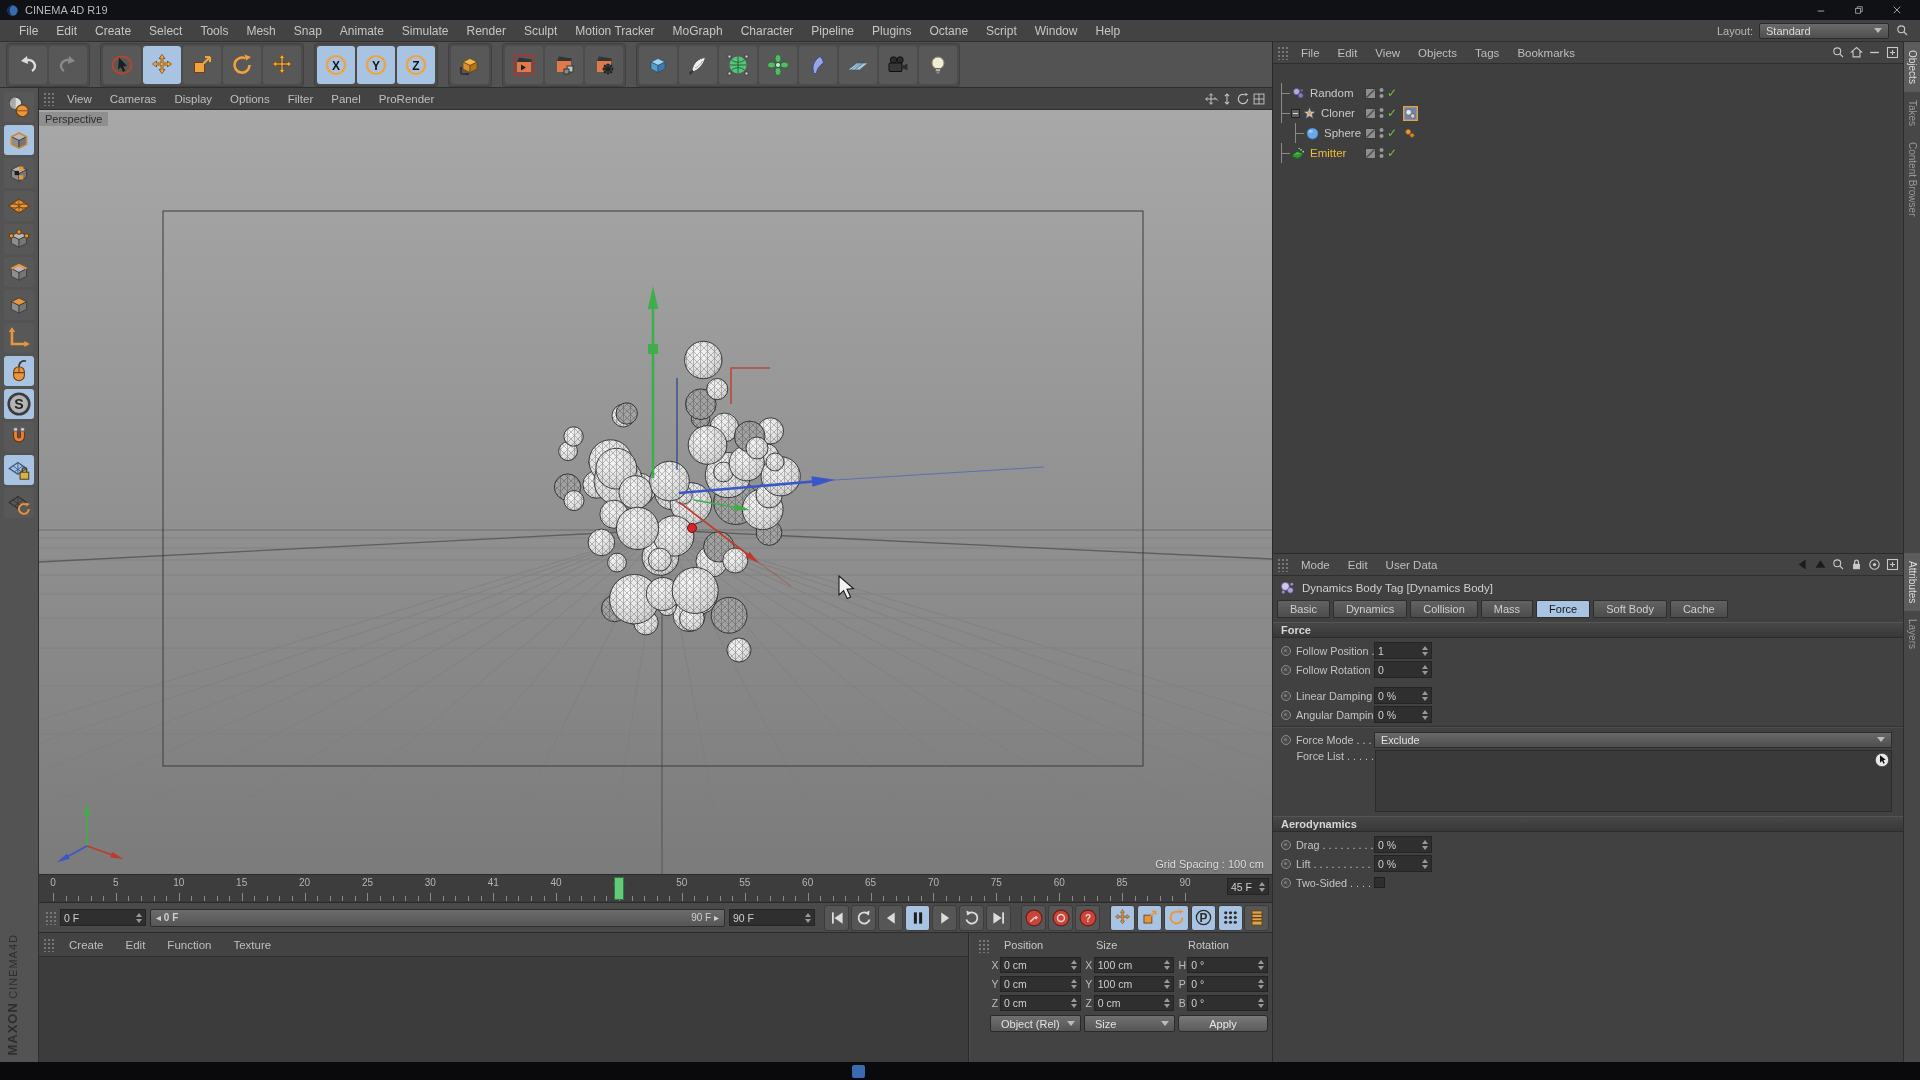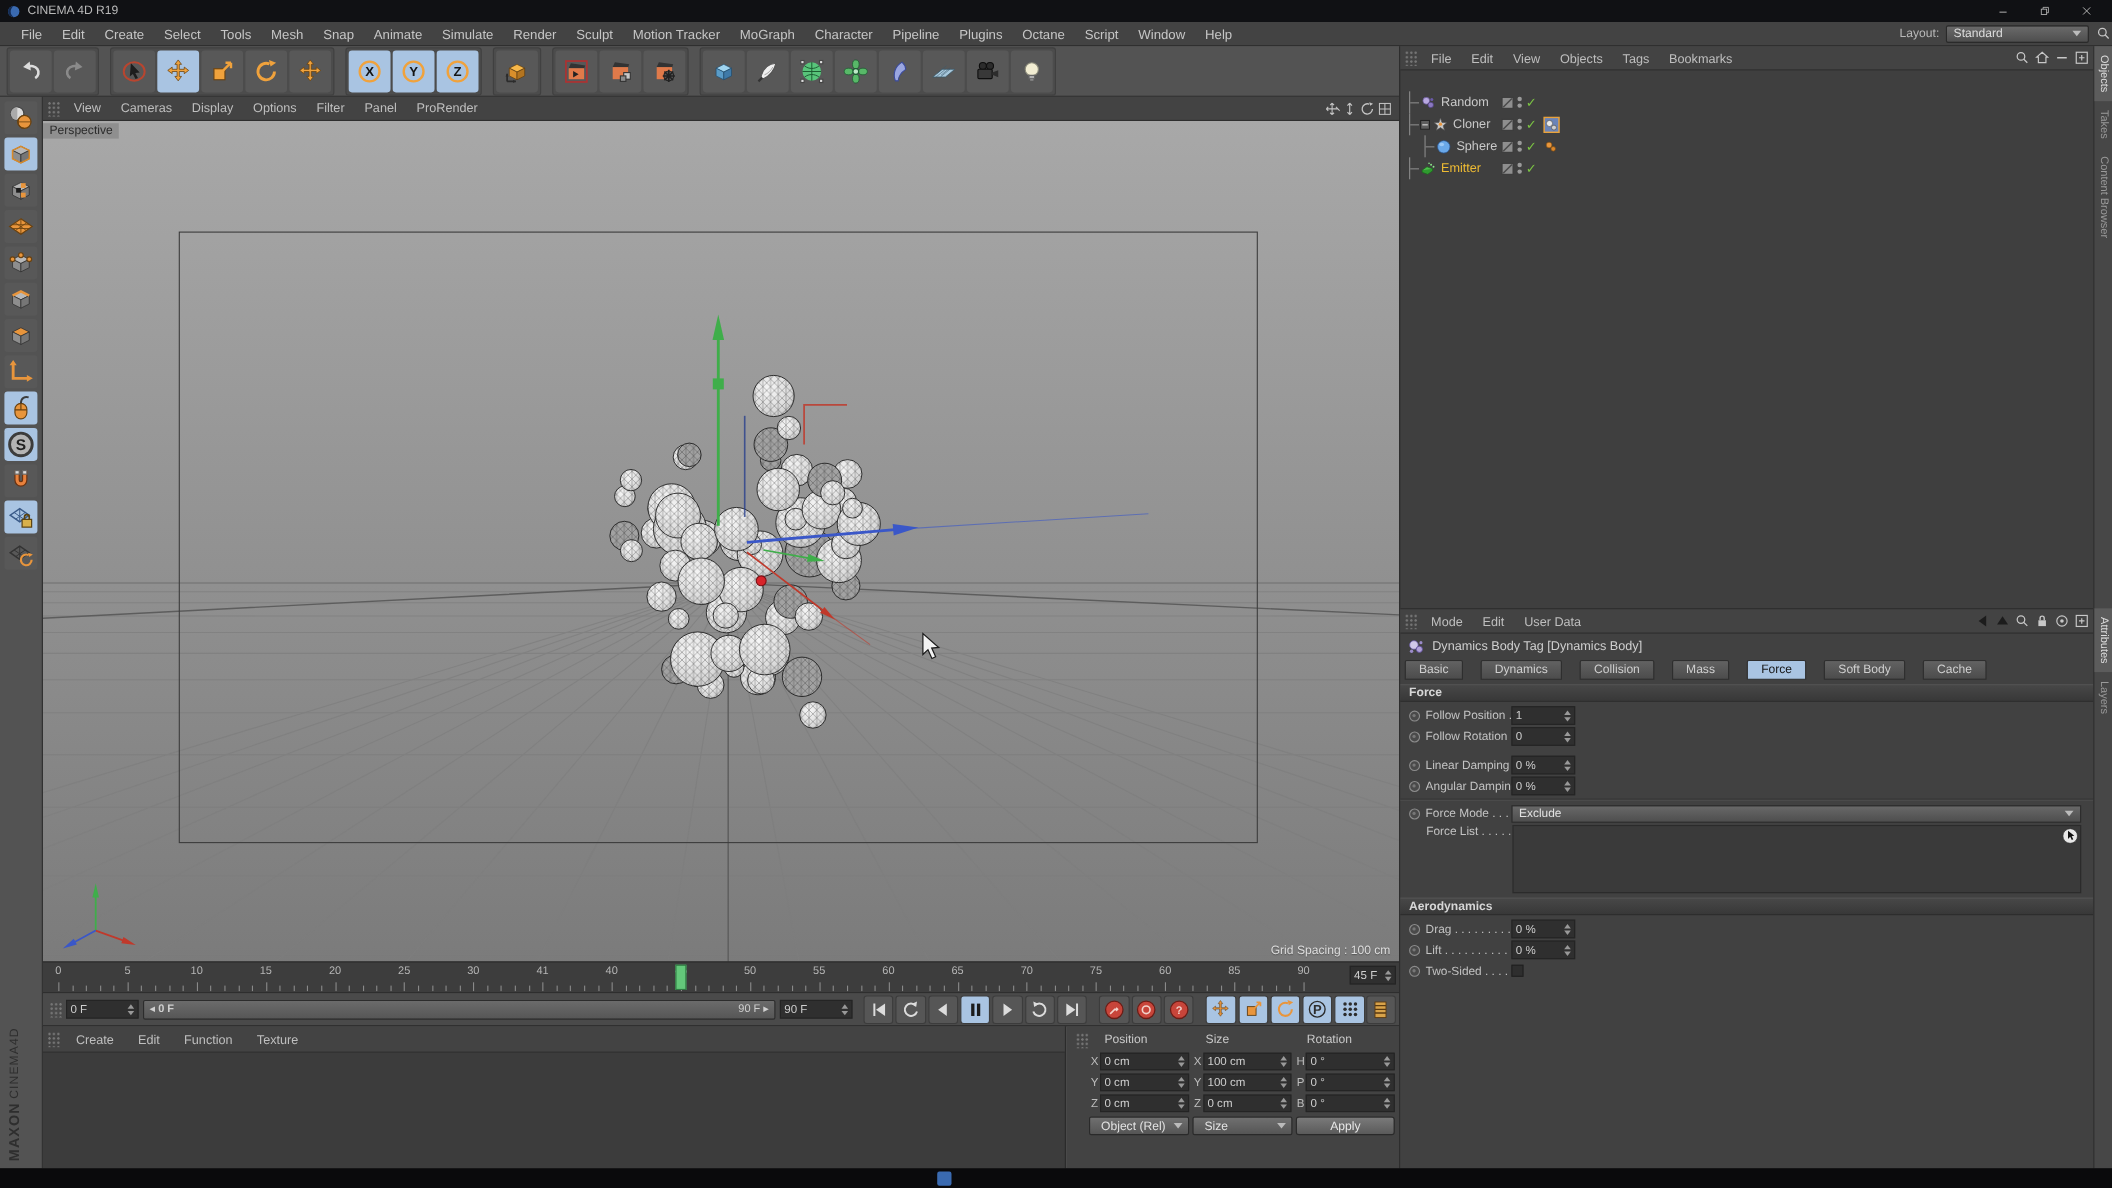--- a/index.html
+++ b/index.html
@@ -10,21 +10,21 @@
   
   #titlebar { position:absolute; left:0; top:0; width:1920px; height:20px; background:#101114; display:flex; align-items:center; padding:0 6px; }
   #titlebar .apptitle { margin-left:6px; color:#b9b9b9; font-size:11px; }
   #wincontrols { margin-left:auto; display:flex; gap:4px; }
   #wincontrols span { width:34px; height:18px; display:flex; align-items:center; justify-content:center; color:#b9b9b9; font-size:12px; }
 
   
   #menubar { position:absolute; left:0; top:20px; width:1920px; height:22px; background:#434343; border-bottom:1px solid #2e2e2e; display:flex; align-items:center; }
   #main-menu { display:flex; align-items:center; padding-left:10px; }
   #main-menu .menu-item { padding:0 9px; color:#c6c6c6; font-size:12px; height:22px; line-height:22px; }
-  #layout-box { margin-left:auto; display:flex; align-items:center; gap:6px; }
+  #layout-box { margin-left:auto; display:flex; align-items:center; gap:6px; padding-right:10px; }
   #layout-box .llabel { color:#b9b9b9; font-size:11px; }
   .dropdown { background:linear-gradient(#6a6a6a,#4e4e4e); border:1px solid #2a2a2a; border-radius:2px; height:16px; display:flex; align-items:center; padding:0 6px; min-width:130px; color:#ddd; font-size:11px; }
   .dropdown .caret { margin-left:auto; width:0; height:0; border-left:4px solid transparent; border-right:4px solid transparent; border-top:5px solid #bbb; }
 
   
   #toolbar { position:absolute; left:0; top:42px; width:1272px; height:46px; background:#535353; border-bottom:1px solid #2e2e2e; display:flex; align-items:center; padding-left:6px; gap:10px; }
   .tgroup { display:flex; gap:2px; background:#4c4c4c; border:1px solid #404040; border-radius:3px; padding:2px; }
   .tbtn { width:38px; height:38px; display:flex; align-items:center; justify-content:center; border-radius:3px; background:#585858; }
   .tbtn.active { background:#a9c4e2; }
   .sbtn { width:26px; height:26px; display:flex; align-items:center; justify-content:center; border-radius:3px; background:#585858; }
@@ -54,21 +54,21 @@
   #ruler .tlabel { position:absolute; top:2px; transform:translateX(-50%); font-size:10px; color:#b5b5b5; }
   #playhead { position:absolute; top:2px; bottom:2px; width:10px; background:#63c87a; border:1px solid #2f7a42; }
   #framefield { position:absolute; right:3px; top:3px; width:42px; height:17px; }
   .field { background:#2f2f2f; border:1px solid #242424; color:#cfcfcf; font-size:10.5px; display:flex; align-items:center; padding:0 3px; height:17px; }
   .spin { margin-left:auto; display:flex; flex-direction:column; gap:2px; padding-left:3px; }
   .spin i { width:0; height:0; border-left:3.5px solid transparent; border-right:3.5px solid transparent; display:block; }
   .spin i.up { border-bottom:4px solid #999; }
   .spin i.dn { border-top:4px solid #999; }
 
   #transport { position:absolute; left:39px; top:903px; width:1233px; height:30px; background:#4a4a4a; border-bottom:1px solid #2b2b2b; display:flex; align-items:center; padding:0 2px; }
-  #range-start, #range-end { width:66px; flex:none; }
+  #range-start, #range-end { width:86px; flex:none; }
   #powerslider { position:relative; flex:none; width:575px; height:18px; margin:0 4px; background:linear-gradient(#6b6b6b,#565656); border:1px solid #2c2c2c; border-radius:2px; color:#cfcfcf; font-size:10px; }
   #powerslider .pl { position:absolute; left:5px; top:2px;font-weight:bold; } #powerslider .pr { position:absolute; right:5px; top:2px; }
   .tpbtn { width:30px; height:26px; margin:0 1px; display:flex; align-items:center; justify-content:center; background:#565656; border:1px solid #3c3c3c; border-radius:3px; }
   .tpbtn.active { background:#a9c4e2; }
   .tpgap { width:10px; }
 
   
   #matmgr { position:absolute; left:39px; top:933px; width:930px; height:129px; background:#3c3c3c; border-right:1px solid #2a2a2a; }
   #matmgr .mrow { height:24px; background:#434343; border-bottom:1px solid #2e2e2e; display:flex; align-items:center; }
   #matmgr .menu-item { padding:0 11px; font-size:11.5px; color:#bfbfbf; }
@@ -103,21 +103,21 @@
   .om-tags { position:absolute; left:130px; display:flex; gap:2px; }
   .vtabs { position:absolute; right:0; width:17px; background:#474747; border-left:1px solid #2d2d2d; display:flex; flex-direction:column; }
   .vtab { writing-mode:vertical-rl; font-size:10px; color:#9a9a9a; padding:8px 2px; }
   .vtab.active { background:#5c5c5c; color:#dddddd; }
   #vtabs-top { top:0; height:511px; }
   #vtabs-bottom { top:511px; height:509px; }
 
   
   #attrs { position:absolute; left:0; top:511px; width:631px; height:509px; background:#414141; border-top:1px solid #2a2a2a; }
   #attr-title { height:24px; display:flex; align-items:center; padding-left:6px; font-size:11.5px; color:#cfcfcf; gap:6px; }
-  #attr-tabs { display:flex; padding-left:4px; gap:16px; }
+  #attr-tabs { display:flex; padding-left:4px; gap:3px; }
   .atab { background:linear-gradient(#626262,#4c4c4c); border:1px solid #2e2e2e; border-radius:2px 2px 0 0; padding:2px 12px; font-size:11px; color:#cfcfcf; }
   .atab.active { background:#a9c4e2; color:#161616; }
   .asection { margin-top:4px; }
   .asection .shead { background:linear-gradient(#474747,#383838); border-top:1px solid #555; border-bottom:1px solid #2c2c2c; font-weight:bold; font-size:11px; color:#d6d6d6; padding:1px 8px; margin-bottom:4px; }
   .arow { display:flex; align-items:center; height:17px; padding-left:8px; margin-bottom:2px; }
   .arow .adot { width:10px; height:10px; border-radius:50%; border:1.5px solid #8d8d8d; background:#4a4a4a; margin-right:5px; flex:none; position:relative; }
   .arow .adot::after { content:""; position:absolute; left:2px; top:2px; width:3px; height:3px; border-radius:50%; background:#777; }
   .arow .nodot { width:15.5px; flex:none; }
   .arow .alabel { width:78px; flex:none; font-size:10.8px; color:#c3c3c3; white-space:nowrap; overflow:hidden; }
   .arow .sfield { width:58px; }

